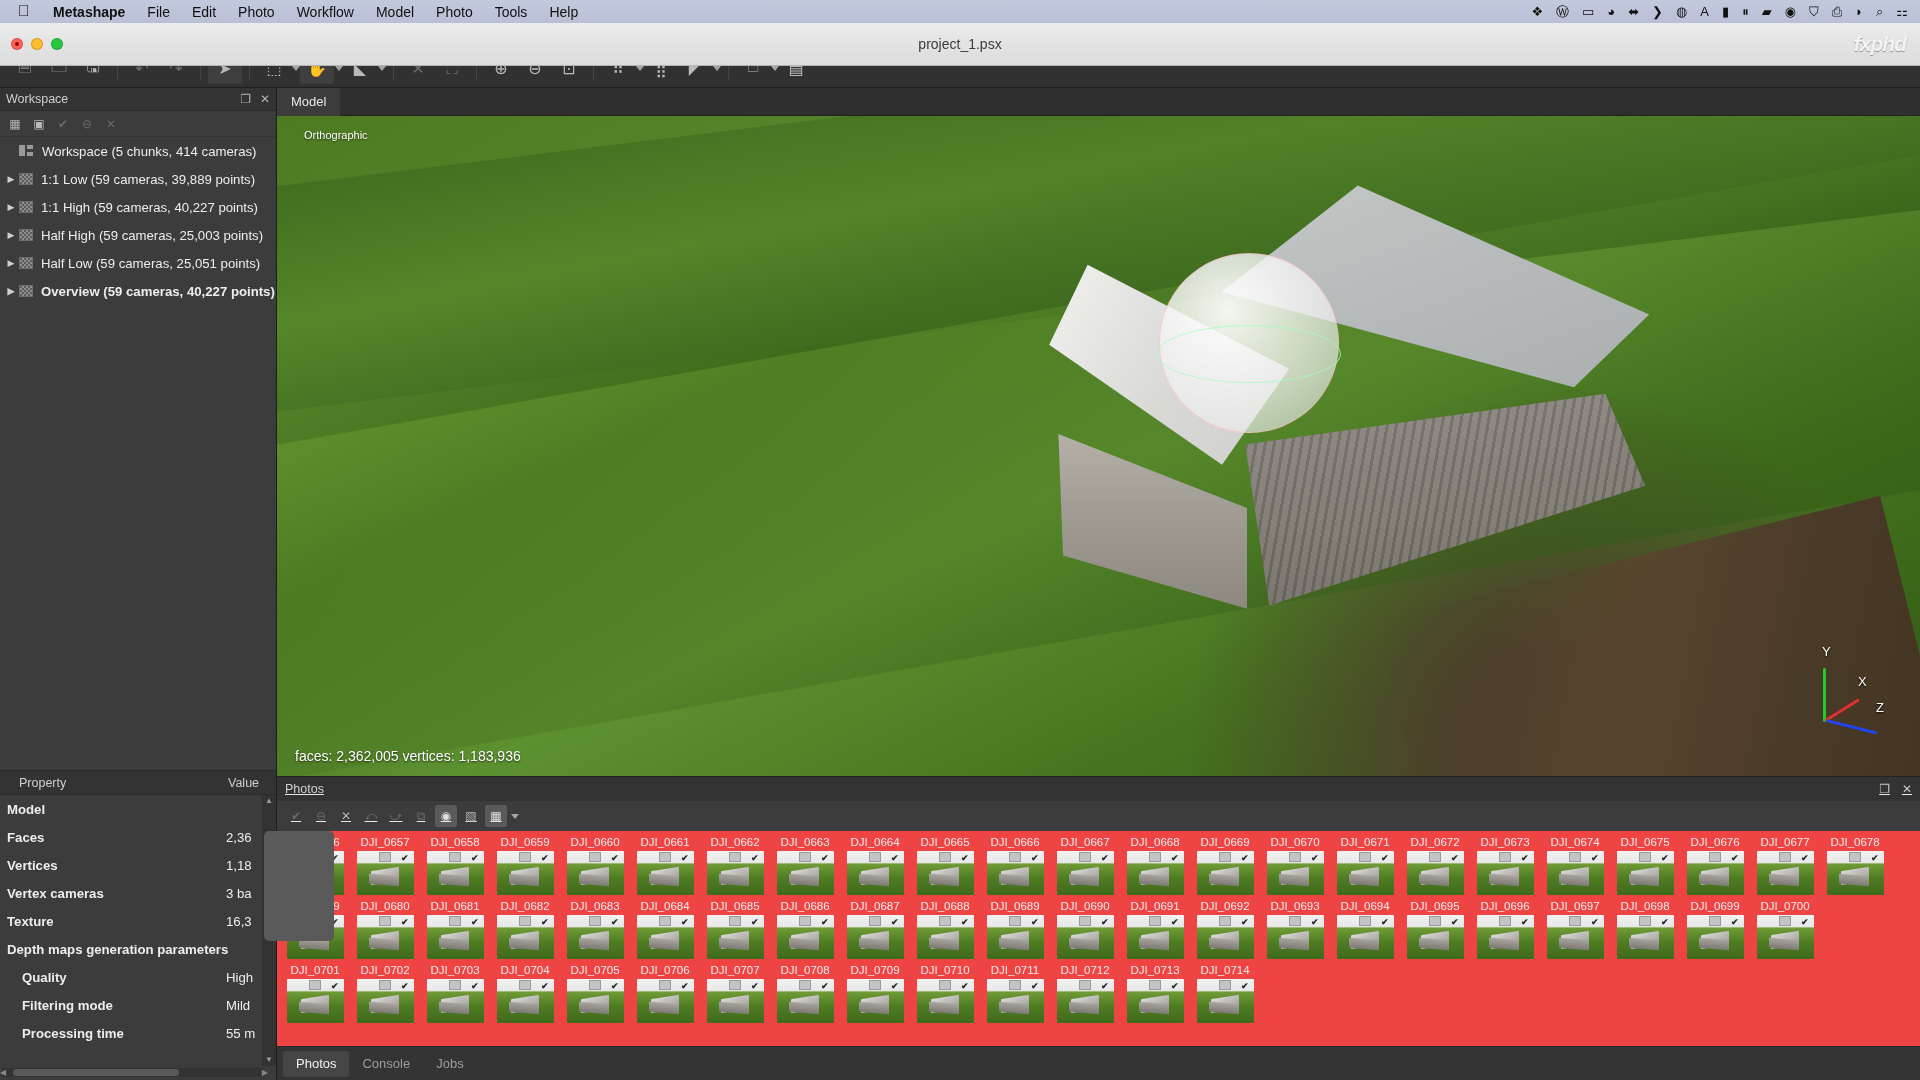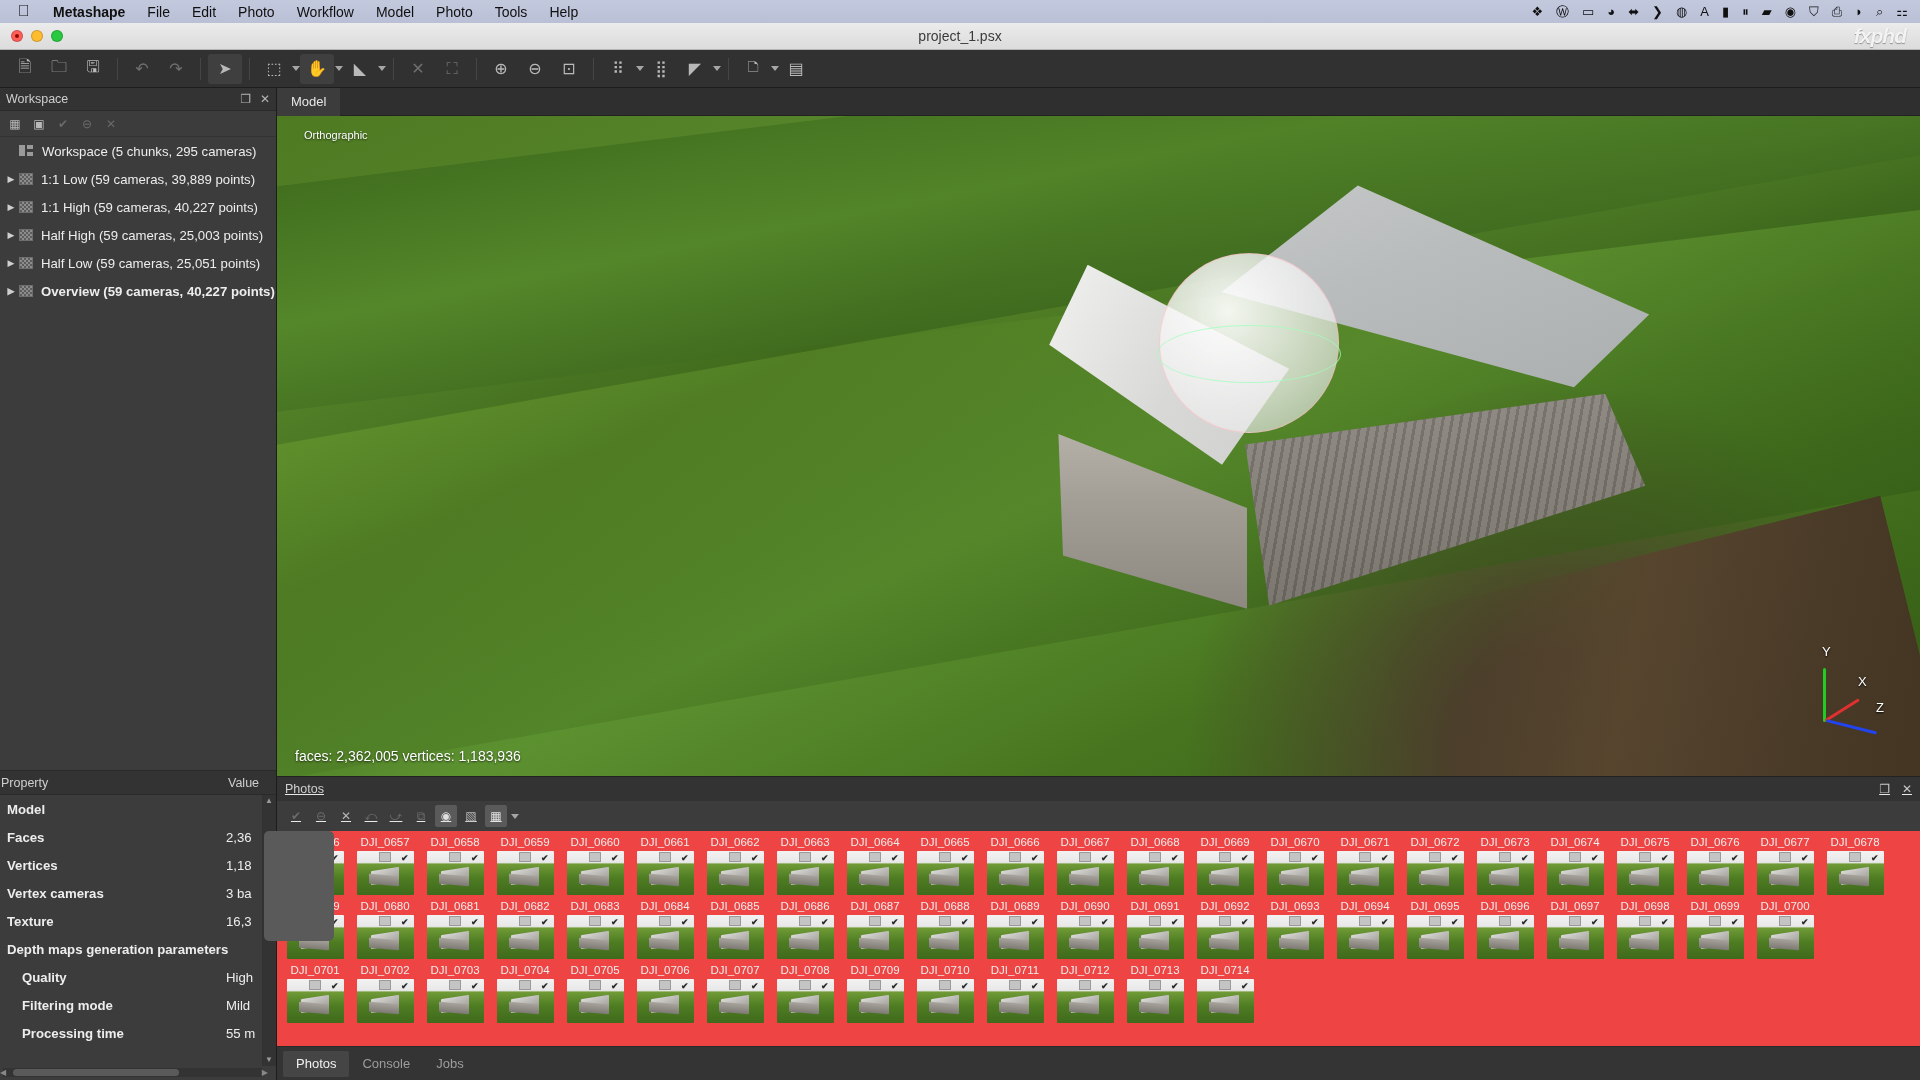--- a/index.html
+++ b/index.html
@@ -19,21 +19,21 @@
   }
   #menubar .apple { font-size:16px; padding:0 12px 2px 10px; line-height:1; }
   #menubar .mi { padding:0 11px; white-space:nowrap; }
   #menubar .mi.bold { font-weight:bold; }
   #menubar .spacer { flex:1; }
   #menubar .tray { display:flex; align-items:center; gap:13px; padding-right:4px;}
   #menubar .tray .ticon { font-size:13px; line-height:1; display:flex; align-items:center; }
 
   
   #titlebar {
-    position:absolute; top:23px; left:0; width:1920px; height:27px;
+    position:absolute; top:23px; left:0; width:1920px; height:43px;
     background: linear-gradient(#ebebeb,#dcdcdc);
     border-bottom:1px solid #b4b4b4;
     display:flex; align-items:center; z-index:45;
   }
   .traffic { display:flex; gap:8px; padding-left:11px; }
   .light { width:12px; height:12px; border-radius:50%; border:1px solid rgba(0,0,0,.18); }
   .l-red{ background:#ff5f57;} .l-yel{background:#febc2e;} .l-grn{background:#28c840;}
   .light .dot{ display:block; width:4px;height:4px;border-radius:50%;background:#8a0d03;margin:3px auto;}
   #titlebar .wtitle {
     position:absolute; left:0; right:0; text-align:center;
@@ -110,21 +110,21 @@
   .hscroll .thumb { position:absolute; left:26%; width:20%; top:1px; bottom:1px; background:#5a5a5a; border-radius:4px;}
   .hscroll .lend, .hscroll .rend { position:absolute; top:0; color:#888; font-size:8px; line-height:9px;}
   .hscroll .lend{left:-3px;} .hscroll .rend{right:-6px;}
 
   
   #propPanel { position:absolute; left:0; right:0; bottom:0; height:310px; background:#3c3c3c; border-top:1px solid #2a2a2a;}
   .prop-header {
     height:24px; background:#333; display:flex; align-items:center; font-size:12.5px; color:#cfcfcf;
     border-bottom:1px solid #2a2a2a;
   }
-  .prop-header .c1 { padding-left:1px; flex:1; }
+  .prop-header .c1 { padding-left:19px; flex:1; }
   .prop-header .c2 { width:48px; }
   .prow { display:flex; height:28px; align-items:center; font-size:13.2px; color:#ededed; }
   .prow .pname { padding-left:7px; flex:1; white-space:nowrap;font-weight:bold; }
   .prow .pname.indent { padding-left:22px; }
   .prow.section .pname { font-weight:bold; }
   .prow .pval { width:50px; white-space:nowrap; overflow:hidden; }
   .vscroll { position:absolute; right:0; top:24px; bottom:14px; width:14px; background:#333;}
   .vscroll .thumb { position:absolute; left:2px; right:2px; top:36px; height:110px; background:#5a5a5a; border-radius:5px;}
   .vscroll .up,.vscroll .dn { position:absolute; left:0; right:0; height:12px; color:#9a9a9a; font-size:8px; text-align:center; line-height:12px;}
   .vscroll .up{top:0;} .vscroll .dn{bottom:0;}
@@ -347,21 +347,21 @@
       <span class="ptool">▣</span>
       <span class="ptool dim">✔</span>
       <span class="ptool dim">⊖</span>
       <span class="ptool dim">✕</span>
     </div>
 
   <div id="tree">
       <div class="trow root">
         <span class="arrow"></span>
         <span class="chunkicon"></span>
-        <span>Workspace (5 chunks, 295 cameras)</span>
+        <span>Workspace (5 chunks, 414 cameras)</span>
       </div>
       <div class="trow">
         <span class="arrow">▶</span>
         <span class="chunkicon"></span>
         <span>1:1 Low (59 cameras, 39,889 points)</span>
       </div>
       <div class="trow">
         <span class="arrow">▶</span>
         <span class="chunkicon"></span>
         <span>1:1 High (59 cameras, 40,227 points)</span>

